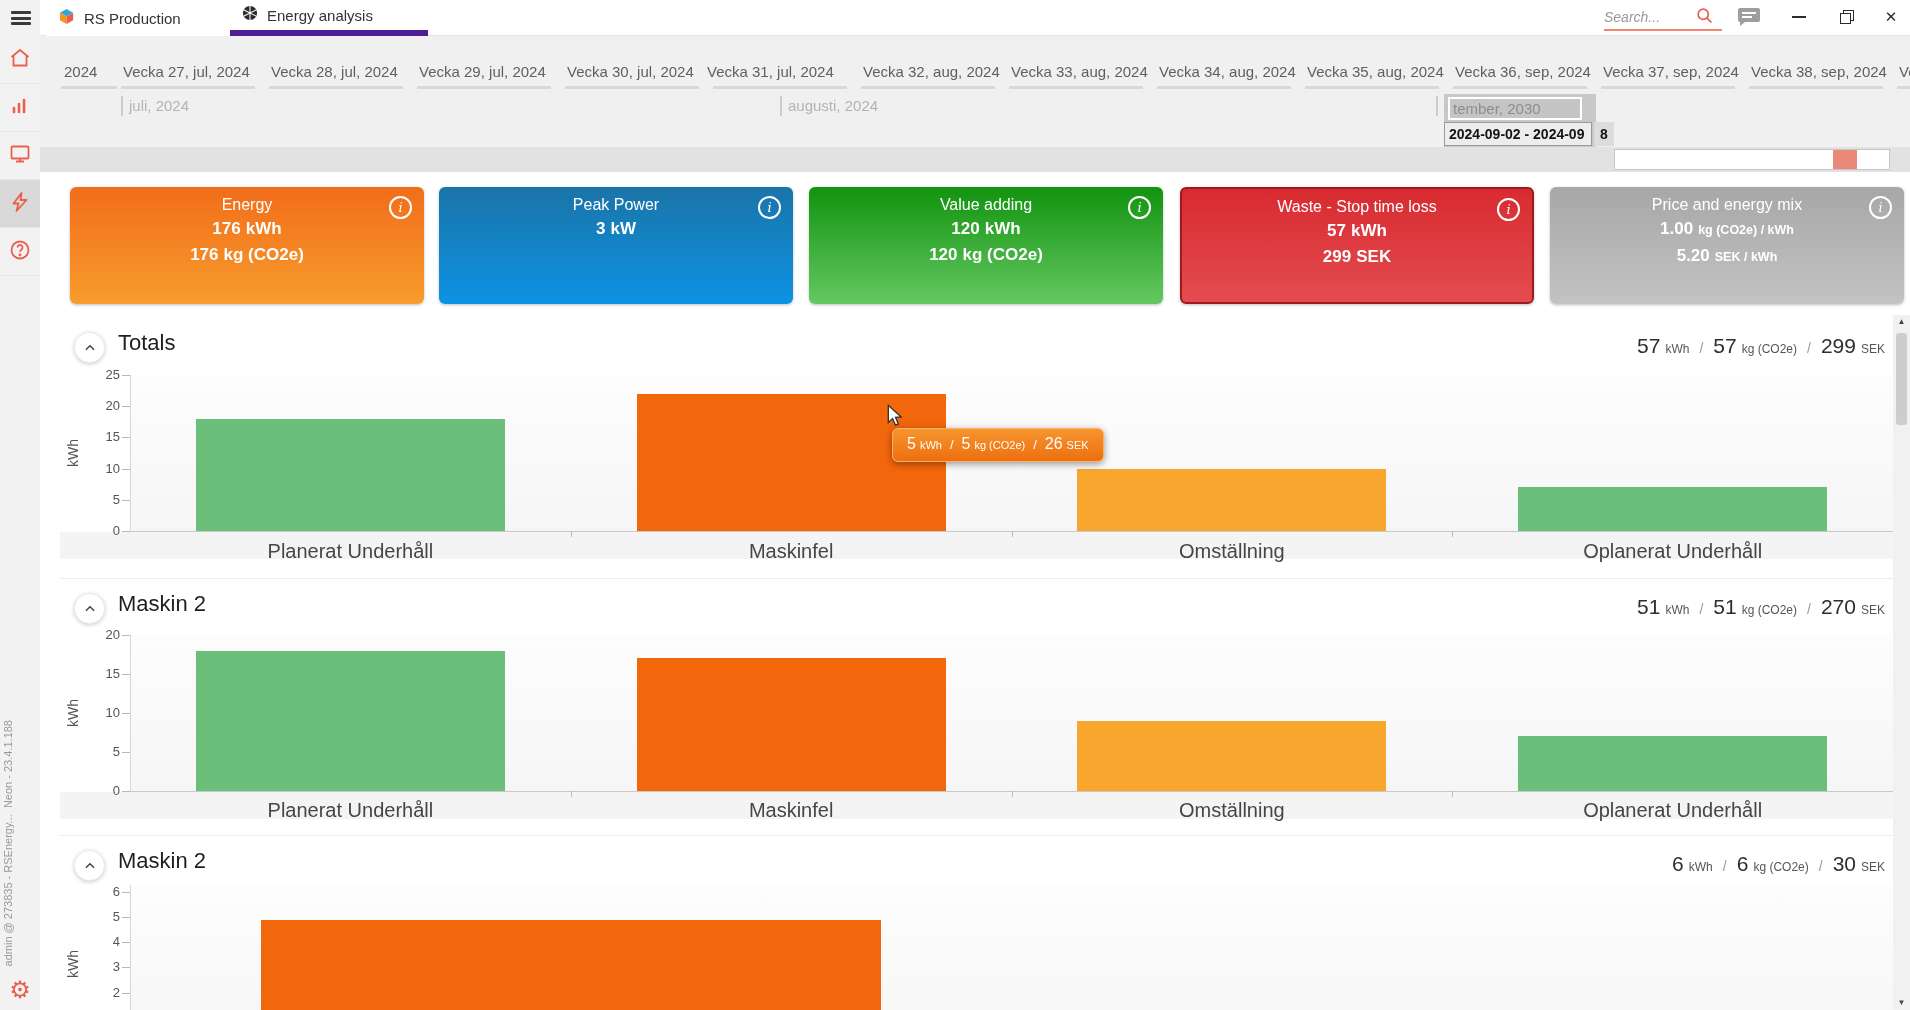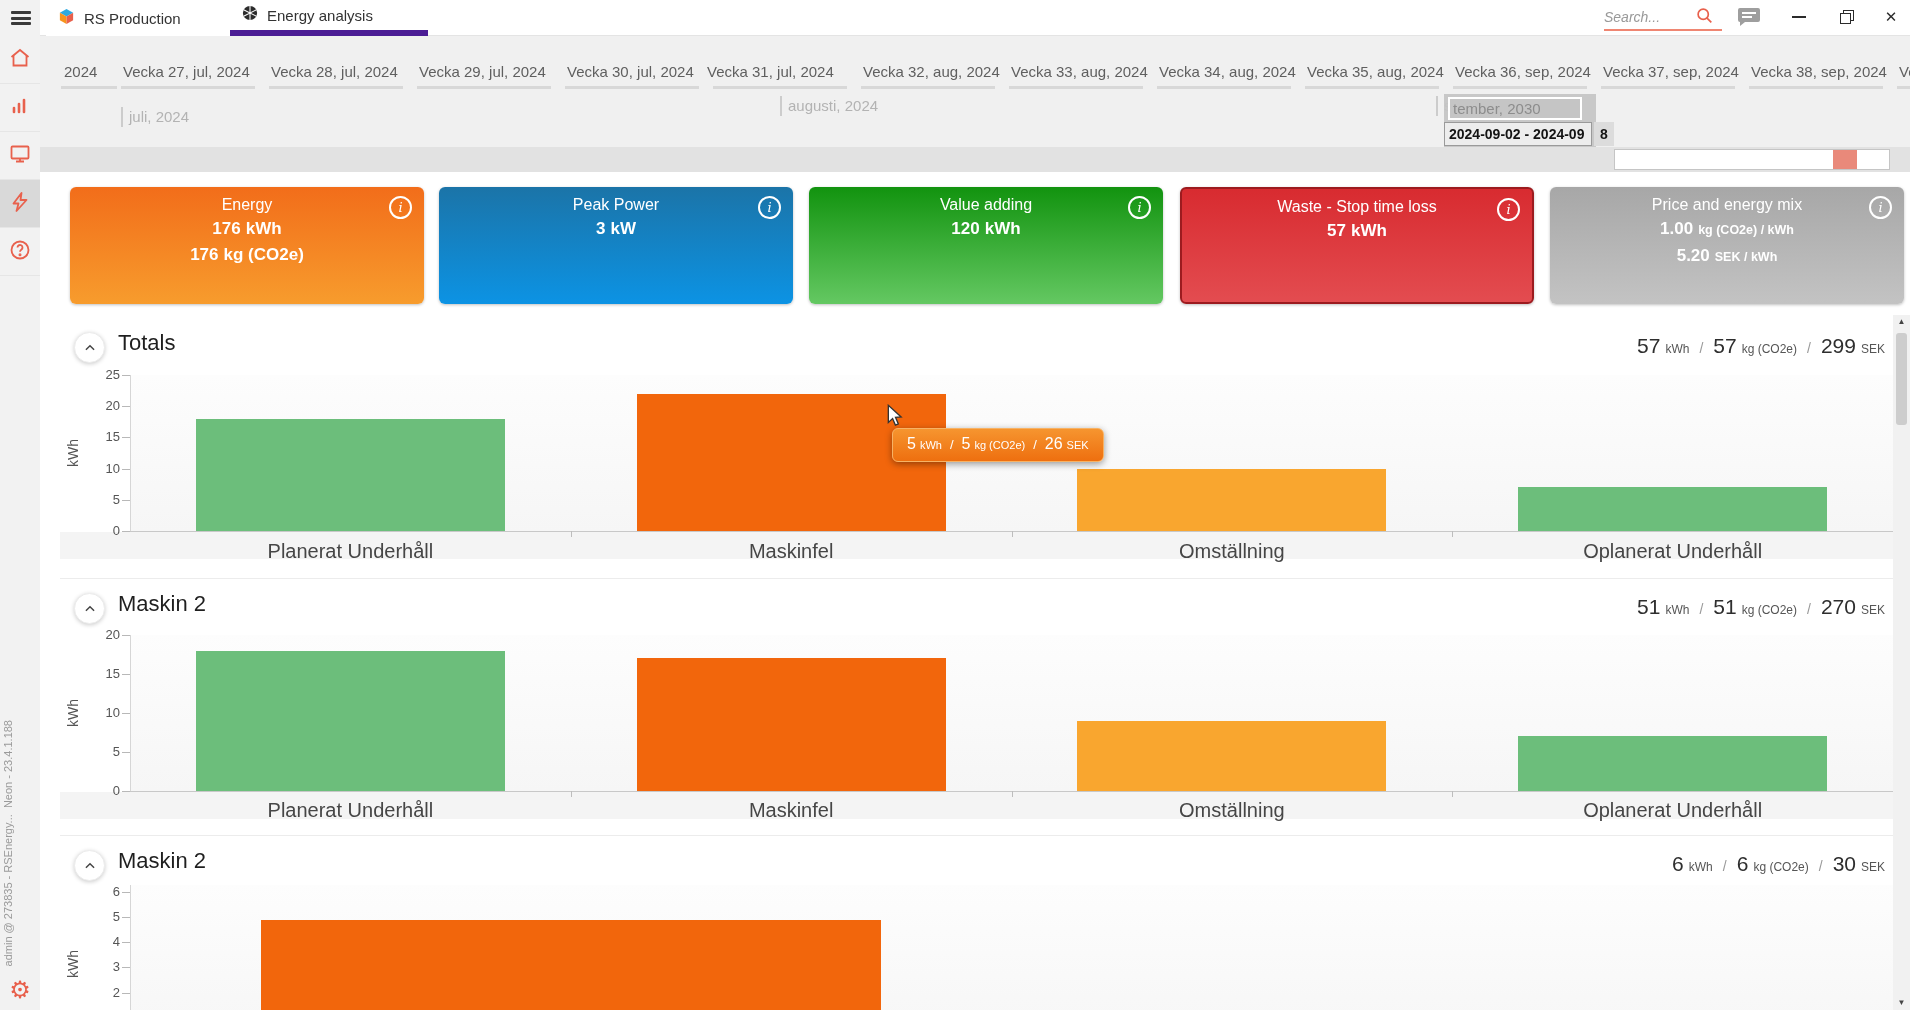--- a/index.html
+++ b/index.html
@@ -159,21 +159,21 @@
       <span class="week-label" style="left: 1455px;">Vecka 36, sep, 2024</span>
       <div class="week-underline" style="left: 1453px; width: 134px;"></div>
       <span class="week-label" style="left: 1603px;">Vecka 37, sep, 2024</span>
       <div class="week-underline" style="left: 1601px; width: 134px;"></div>
       <span class="week-label" style="left: 1751px;">Vecka 38, sep, 2024</span>
       <div class="week-underline" style="left: 1749px; width: 134px;"></div>
       <span class="week-label" style="left: 1899px;">Ve</span>
       <div class="week-underline" style="left: 1897px; width: 134px;"></div>
     </div>
   <div id="month-row">
-      <div class="month" style="left: 121px; margin-top: 11px;">juli, 2024</div>
+      <div class="month" style="left: 121px;">juli, 2024</div>
       <div class="month" style="left: 780px;">augusti, 2024</div>
       <div class="month" style="left: 1436px; width: 12px;">september, 2024</div>
     </div>
   <div class="sel-overlay"></div>
   <div class="sel-inner">tember, 2030</div>
   <div class="sel-range">2024-09-02 - 2024-09</div>
   <div class="sel-suffix">8</div>
 </div>
 <div class="scrollband">
   <div class="band-slider">
@@ -230,25 +230,27 @@
     </div>
     <div class="kpi" style="left: 439px; background: linear-gradient(rgb(27, 116, 168), rgb(12, 147, 228));">
       <div class="kpi-title">Peak Power</div>
       <span class="info-i">i</span>
       <div class="kpi-line"><span class="v">3</span><span class="u">kW</span></div>
     </div>
     <div class="kpi" style="left: 809px; background: linear-gradient(rgb(18, 147, 15), rgb(100, 200, 98));">
       <div class="kpi-title">Value adding</div>
       <span class="info-i">i</span>
       <div class="kpi-line"><span class="v">120</span><span class="u">kWh</span></div>
+      <div class="kpi-line"><span class="v">120</span><span class="u">kg (CO2e)</span></div>
     </div>
     <div class="kpi" style="left: 1180px; background: linear-gradient(rgb(216, 43, 48), rgb(227, 76, 80)); border: 2px solid rgb(156, 27, 31);">
       <div class="kpi-title">Waste - Stop time loss</div>
       <span class="info-i">i</span>
       <div class="kpi-line"><span class="v">57</span><span class="u">kWh</span></div>
+      <div class="kpi-line"><span class="v">299</span><span class="u">SEK</span></div>
     </div>
     <div class="kpi small-units" style="left: 1550px; background: linear-gradient(rgb(167, 167, 167), rgb(195, 195, 195));">
       <div class="kpi-title">Price and energy mix</div>
       <span class="info-i">i</span>
       <div class="kpi-line"><span class="v">1.00</span><span class="u">kg (CO2e) / kWh</span></div>
       <div class="kpi-line"><span class="v">5.20</span><span class="u">SEK  / kWh</span></div>
     </div>
   </div>
 
 <div id="sections">

